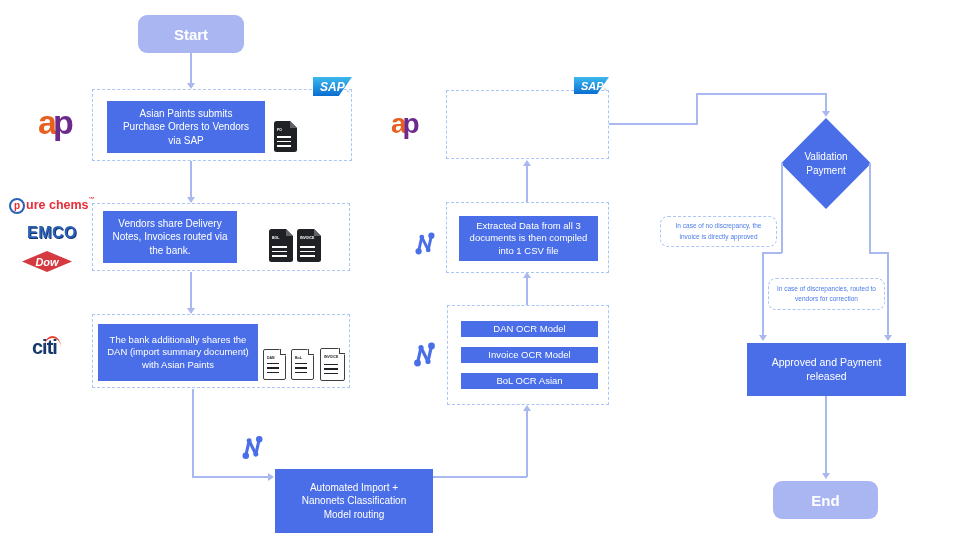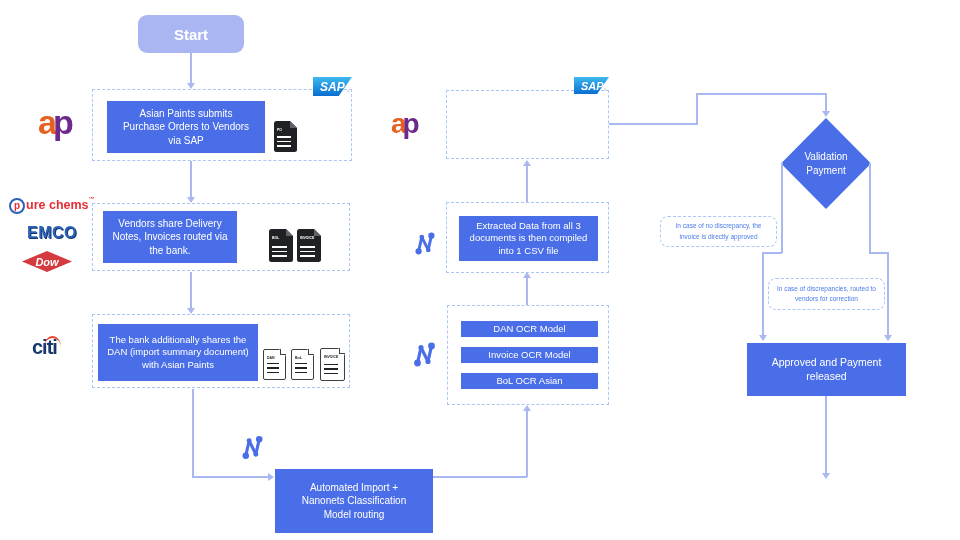--- a/index.html
+++ b/index.html
@@ -114,20 +114,21 @@
   #docDAN{left:263px;top:349px;width:23px;height:31px;}
   #docBOL2{left:291px;top:349px;width:23px;height:31px;}
   #docINV2{left:320px;top:348px;width:25px;height:33px;}
 </style>
 </head>
 <body>
 
 <div id="canvas">
 
   <div class="term" id="start">Start</div>
+  <div class="term" id="end">End</div>
 
   <div class="dash" id="c1"></div>
   <div class="dash" id="c2"></div>
   <div class="dash" id="c3"></div>
   <div class="dash" id="cOcr"></div>
   <div class="dash" id="cExt"></div>
   <div class="dash" id="cVer"></div>
 
   <div class="node" id="b1">Asian Paints submits Purchase Orders to Vendors via SAP</div>
   <div class="node" id="b2">Vendors share Delivery Notes, Invoices routed via the bank.</div>

